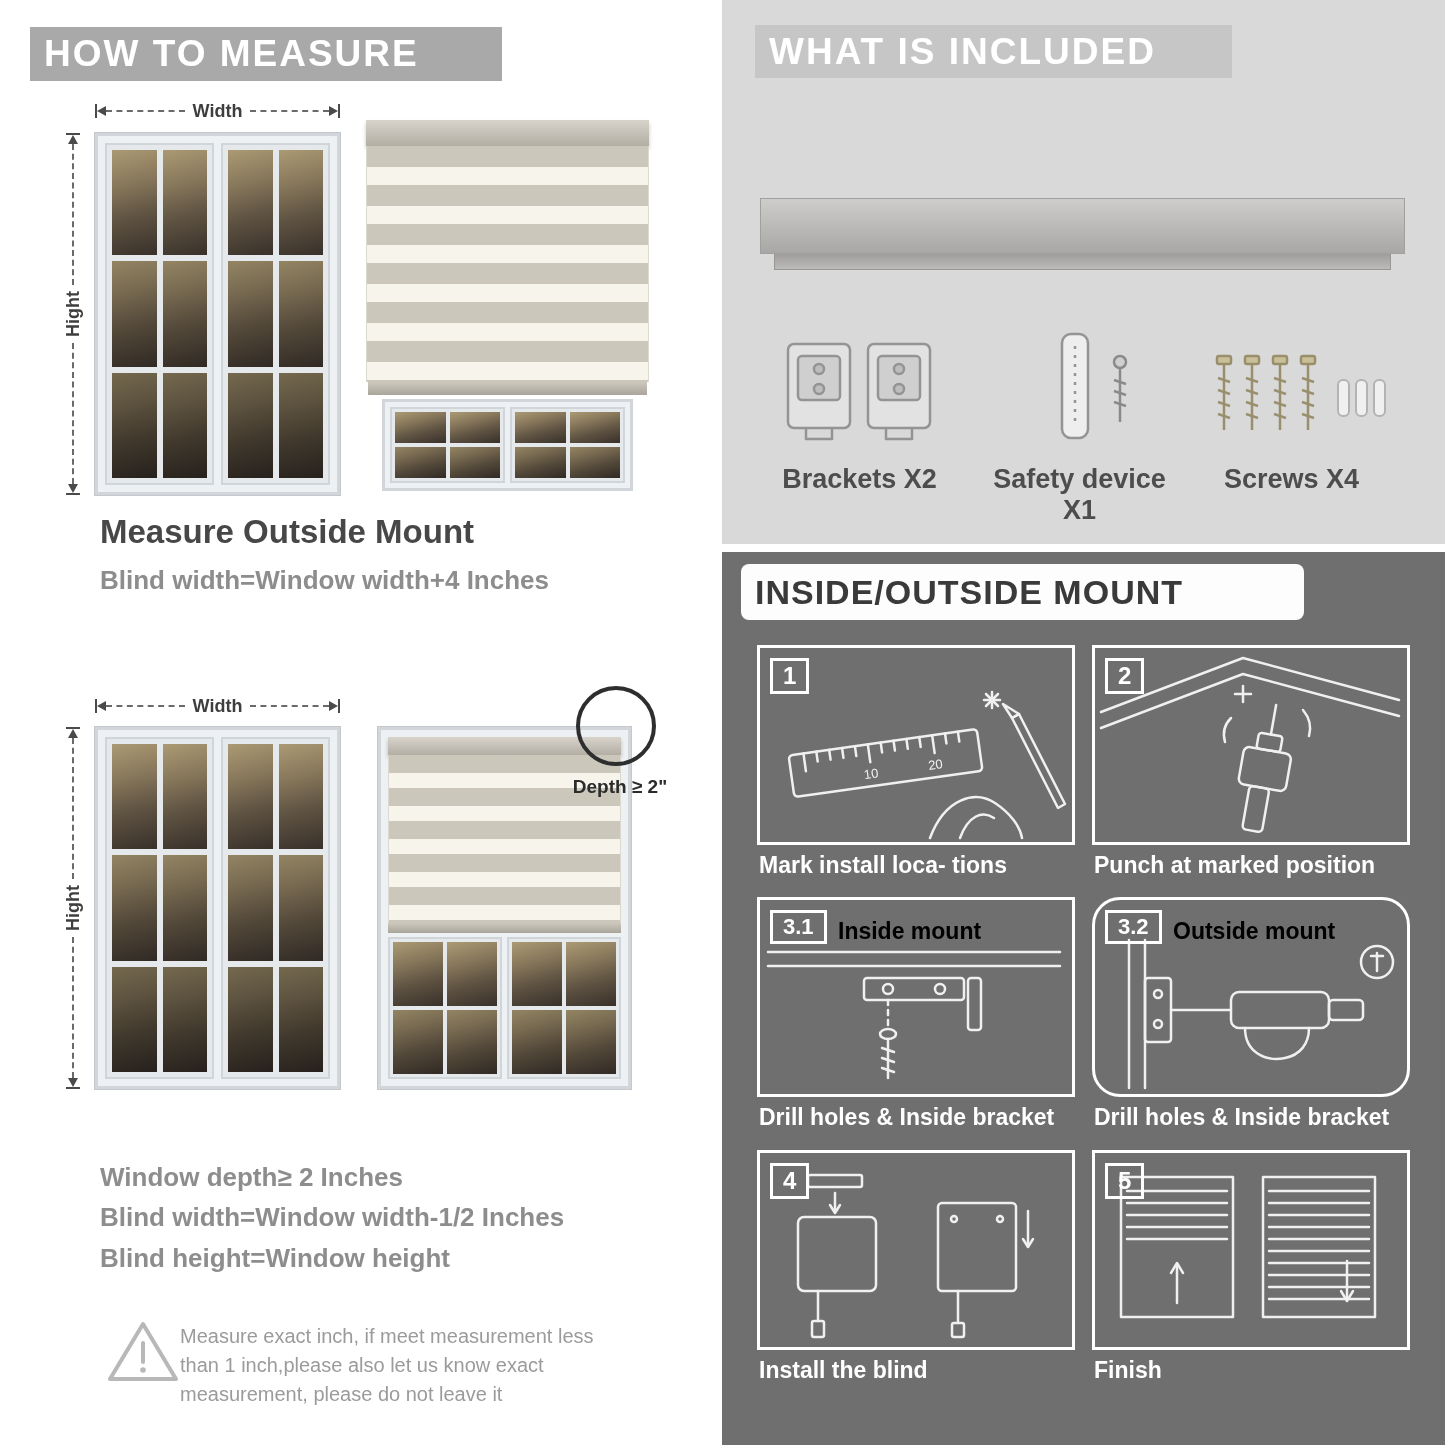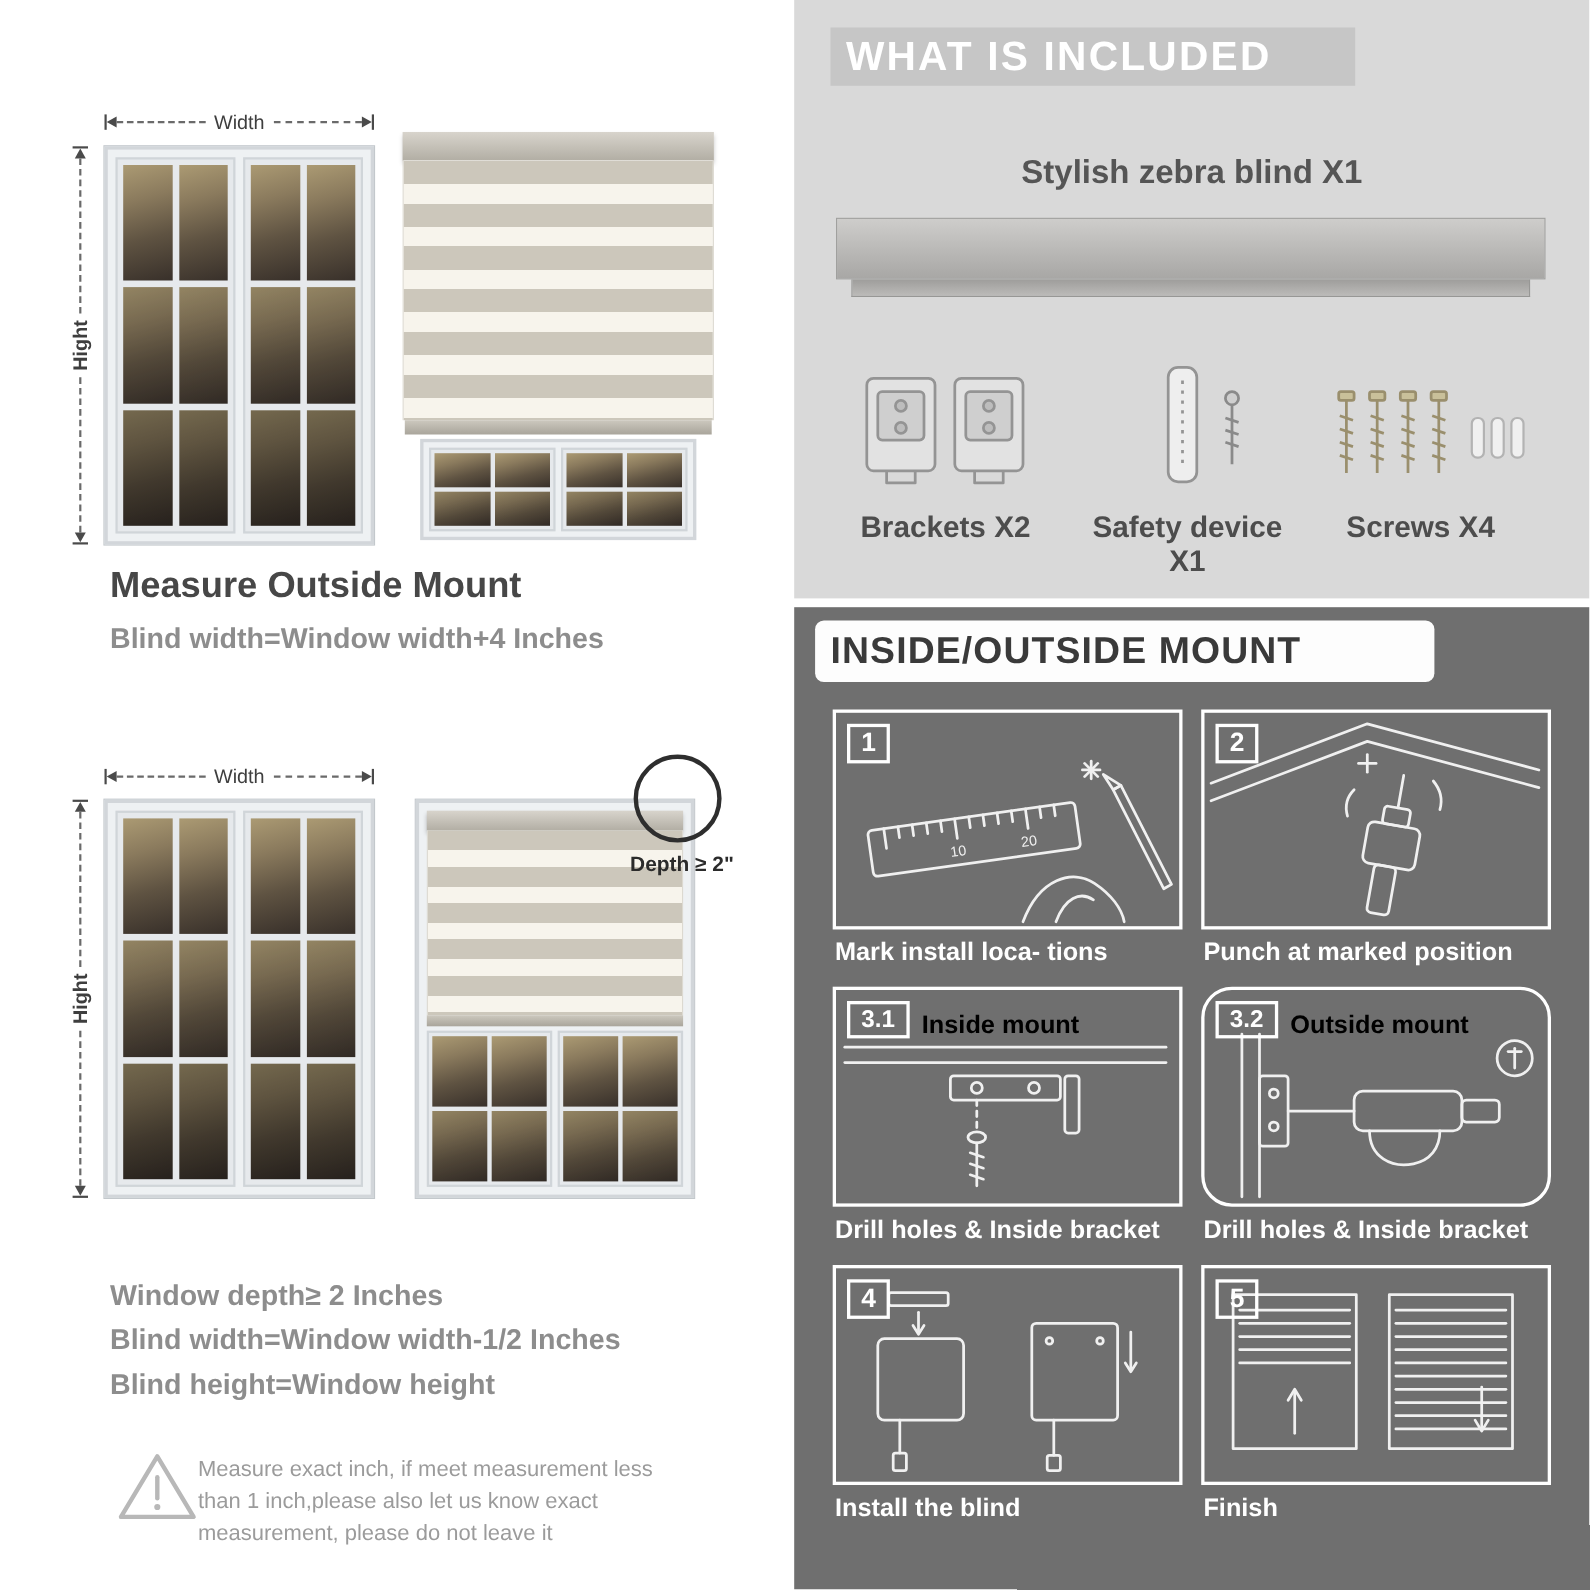--- a/index.html
+++ b/index.html
@@ -34,21 +34,21 @@
   .brail { height:13px; background:linear-gradient(#ccc8be,#a9a59b); }
   .fig { position:absolute; }
   .lower-window { border:3px solid #d2d6da; background:#eef1f3; padding:5px; display:flex; gap:5px; }
 
   
   .harrow { position:absolute; display:flex; align-items:center; height:18px; }
   .harrow .endcap { width:2px; height:14px; background:#4a4a4a; }
   .harrow .tri-l { width:0; height:0; border-top:5px solid transparent; border-bottom:5px solid transparent; border-right:9px solid #4a4a4a; }
   .harrow .tri-r { width:0; height:0; border-top:5px solid transparent; border-bottom:5px solid transparent; border-left:9px solid #4a4a4a; }
   .harrow .dash { flex:1; height:0; border-top:2px dashed #6a6a6a; }
-  .harrow .albl { padding:0 8px; font-size:18px; font-weight:normal; color:#3e3e3e; white-space:nowrap; }
+  .harrow .albl { padding:0 8px; font-size:18px; font-weight:bold; color:#3e3e3e; white-space:nowrap; }
 
   .varrow { position:absolute; display:flex; flex-direction:column; align-items:center; width:18px; }
   .varrow .endcap { height:2px; width:14px; background:#4a4a4a; }
   .varrow .tri-u { width:0; height:0; border-left:5px solid transparent; border-right:5px solid transparent; border-bottom:9px solid #4a4a4a; }
   .varrow .tri-d { width:0; height:0; border-left:5px solid transparent; border-right:5px solid transparent; border-top:9px solid #4a4a4a; }
   .varrow .dash { flex:1; width:0; border-left:2px dashed #6a6a6a; }
   .varrow .albl { writing-mode:vertical-rl; transform:rotate(180deg); font-size:18px; font-weight:bold; color:#3e3e3e; padding:6px 0; }
 
   .depth-circle { position:absolute; width:80px; height:80px; border:4px solid #2e2e2e; border-radius:50%; z-index:5; }
   .depth-label { position:absolute; font-size:19px; font-weight:bold; color:#2b2b2b; width:120px; text-align:center; z-index:5; }
@@ -70,20 +70,21 @@
            font-size:24px; padding:2px 10px; line-height:1.1; }
   .panel-title { position:absolute; top:18px; left:78px; color:#000000; font-size:23px; font-weight:bold; }
   .caption { position:absolute; color:#fff; font-size:23px; font-weight:bold; width:330px; }
   .art { position:absolute; inset:0; width:100%; height:100%; }
 </style>
 </head>
 <body>
 
 <div class="canvas">
 
+  <div class="band gray-band" style="left:30px; top:27px; width:472px; height:54px;">HOW TO MEASURE</div>
 
   <div class="harrow" style="left:95px; top:102px; width:245px;">
     <span class="endcap"></span>
     <span class="tri-l"></span>
     <span class="dash"></span>
     <span class="albl">Width</span>
     <span class="dash"></span>
     <span class="tri-r"></span>
     <span class="endcap"></span>
   </div>
@@ -225,21 +226,20 @@
   <svg style="position:absolute; left:106px; top:1318px;" width="74" height="68" viewBox="0 0 74 68">
     <path d="M37 6 L70 61 L4 61 Z" fill="none" stroke="#b8b8b8" stroke-width="4" stroke-linejoin="round"></path>
     <line x1="37" y1="25" x2="37" y2="44" stroke="#b8b8b8" stroke-width="4" stroke-linecap="round"></line>
     <circle cx="37" cy="52" r="2.8" fill="#b8b8b8"></circle>
   </svg>
   <div class="warn-text" style="left:180px; top:1322px; width:448px;">Measure exact inch, if meet measurement less than 1 inch,please also let us know exact measurement, please do not leave it</div>
 
   <section class="included">
     <div class="band lite-band" style="left:33px; top:25px; width:477px; height:53px;">WHAT IS INCLUDED</div>
 
-    <div class="product-title">Stylish zebra blind X1</div>
 
     <div class="headrail">
       <div class="bar"></div>
       <div class="lip"></div>
     </div>
 
     <svg style="position:absolute; left:62px; top:338px;" width="150" height="108" viewBox="0 0 150 108">
       <g stroke="#949494" stroke-width="2.5" fill="#e2e2e2" stroke-linejoin="round">
         <rect x="4" y="6" width="62" height="84" rx="6"></rect>
         <rect x="14" y="18" width="42" height="44" rx="4" fill="#cfcfcf"></rect>

